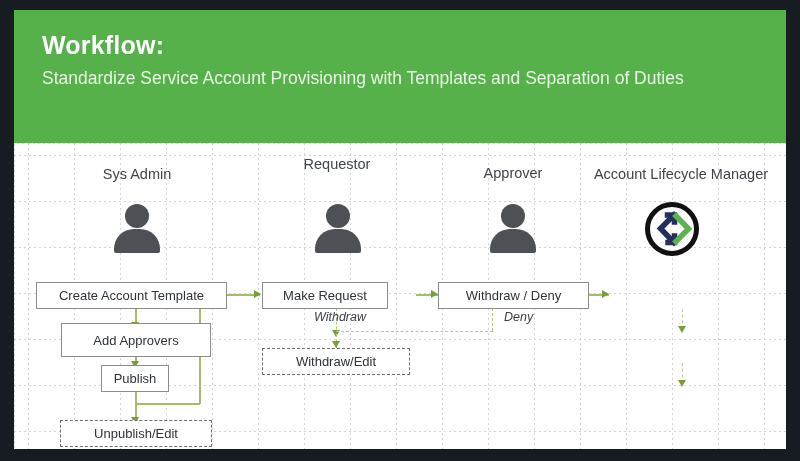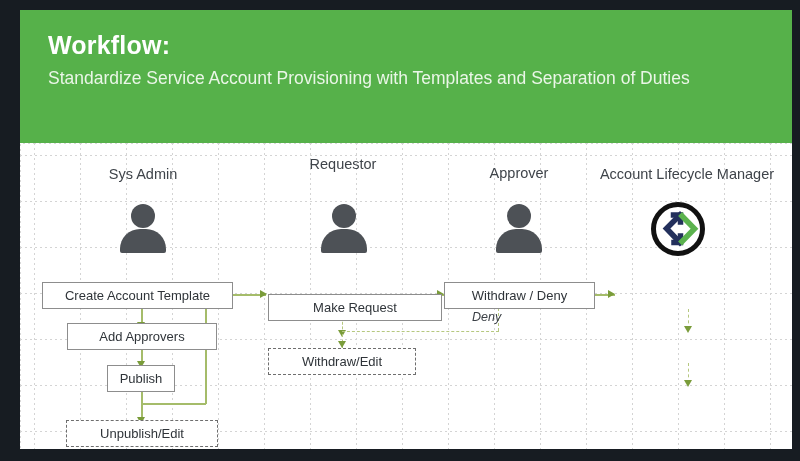--- a/index.html
+++ b/index.html
@@ -1,21 +1,21 @@
 <!DOCTYPE html>
 <html><head>
 <meta charset="utf-8">
 <style>
   html,body{margin:0;padding:0;background:#1d2228;}
   body{width:800px;height:461px;overflow:hidden;
        font-family:"Liberation Sans",sans-serif;}
 
   #slide{position:relative;width:800px;height:461px;
          background:#171c22;box-sizing:border-box;
-         padding:10px 14px 12px 20px;}
+         padding:10px 14px 12px 14px;}
 
   #canvas{position:relative;width:772px;height:439px;
           background:#ffffff;overflow:hidden;}
 
   
   .header{position:absolute;left:0;top:0;width:772px;height:133px;
           background:#56b14a;box-sizing:border-box;padding:22px 0 0 28px;}
   .hdr-title{font-size:25px;font-weight:bold;color:#ffffff;
              letter-spacing:.2px;line-height:1.1;margin:0 0 6px 0;}
   .hdr-sub{font-size:17.5px;color:#eaf6e7;line-height:1.45;
@@ -54,21 +54,21 @@
   .box{position:absolute;box-sizing:border-box;display:flex;
        align-items:center;justify-content:center;
        font-size:13px;color:#2f3439;background:#ffffff;
        white-space:nowrap;}
   .box.solid{border:1px solid #8d8d8d;}
   .box.dashed{border:1px dashed #6e6e6e;}
   .box.green{background:#56b14a;color:#1d6b1f;border:1px solid #49a03e;
              box-shadow:3px 3px 0 rgba(90,95,40,.45);}
 
   .edge-label{position:absolute;font-size:12.5px;font-style:italic;
-              color:#3b4046;white-space:nowrap;}
+              color:#3b4046;white-space:nowrap;margin-left:38px;}
 
   
   .ln{position:absolute;background:#a5bc6a;}
   .ln.h{height:1.6px;}
   .ln.v{width:1.6px;}
   .ln.dash-h{height:0;border-top:1.6px dashed #b6c87f;background:none;}
   .ln.dash-v{width:0;border-left:1.6px dashed #b6c87f;background:none;}
 
   .arrow{position:absolute;width:0;height:0;}
   .arrow.right{border-top:4.5px solid transparent;
@@ -175,24 +175,24 @@
 
     <div class="ln dash-v" style="left:668px;top:299px;height:20px"></div>
     <div class="arrow down" style="left:664px;top:316px"></div>
     <div class="ln dash-v" style="left:668px;top:353px;height:20px"></div>
     <div class="arrow down" style="left:664px;top:370px"></div>
 
     <div class="edge-label" style="left:262px;top:300px">Withdraw</div>
     <div class="edge-label" style="left:452px;top:300px">Deny</div>
 
     <div class="box solid" style="left:22px;top:272px;width:191px;height:27px">Create Account Template</div>
-    <div class="box solid" style="left:47px;top:313px;width:150px;height:27px">Add Approvers</div>
+    <div class="box solid" style="left:47px;top:313px;width:150px;height:34px">Add Approvers</div>
     <div class="box solid" style="left:87px;top:355px;width:68px;height:27px">Publish</div>
     <div class="box dashed" style="left:46px;top:410px;width:152px;height:27px">Unpublish/Edit</div>
 
-    <div class="box solid" style="left:248px;top:284px;width:174px;height:27px">Make Request</div>
+    <div class="box solid" style="left:248px;top:272px;width:126px;height:27px">Make Request</div>
     <div class="box dashed" style="left:248px;top:338px;width:148px;height:27px">Withdraw/Edit</div>
 
     <div class="box solid" style="left:424px;top:272px;width:151px;height:27px">Withdraw / Deny</div>
 
 
   </div>
 </div>
 
 </body></html>

